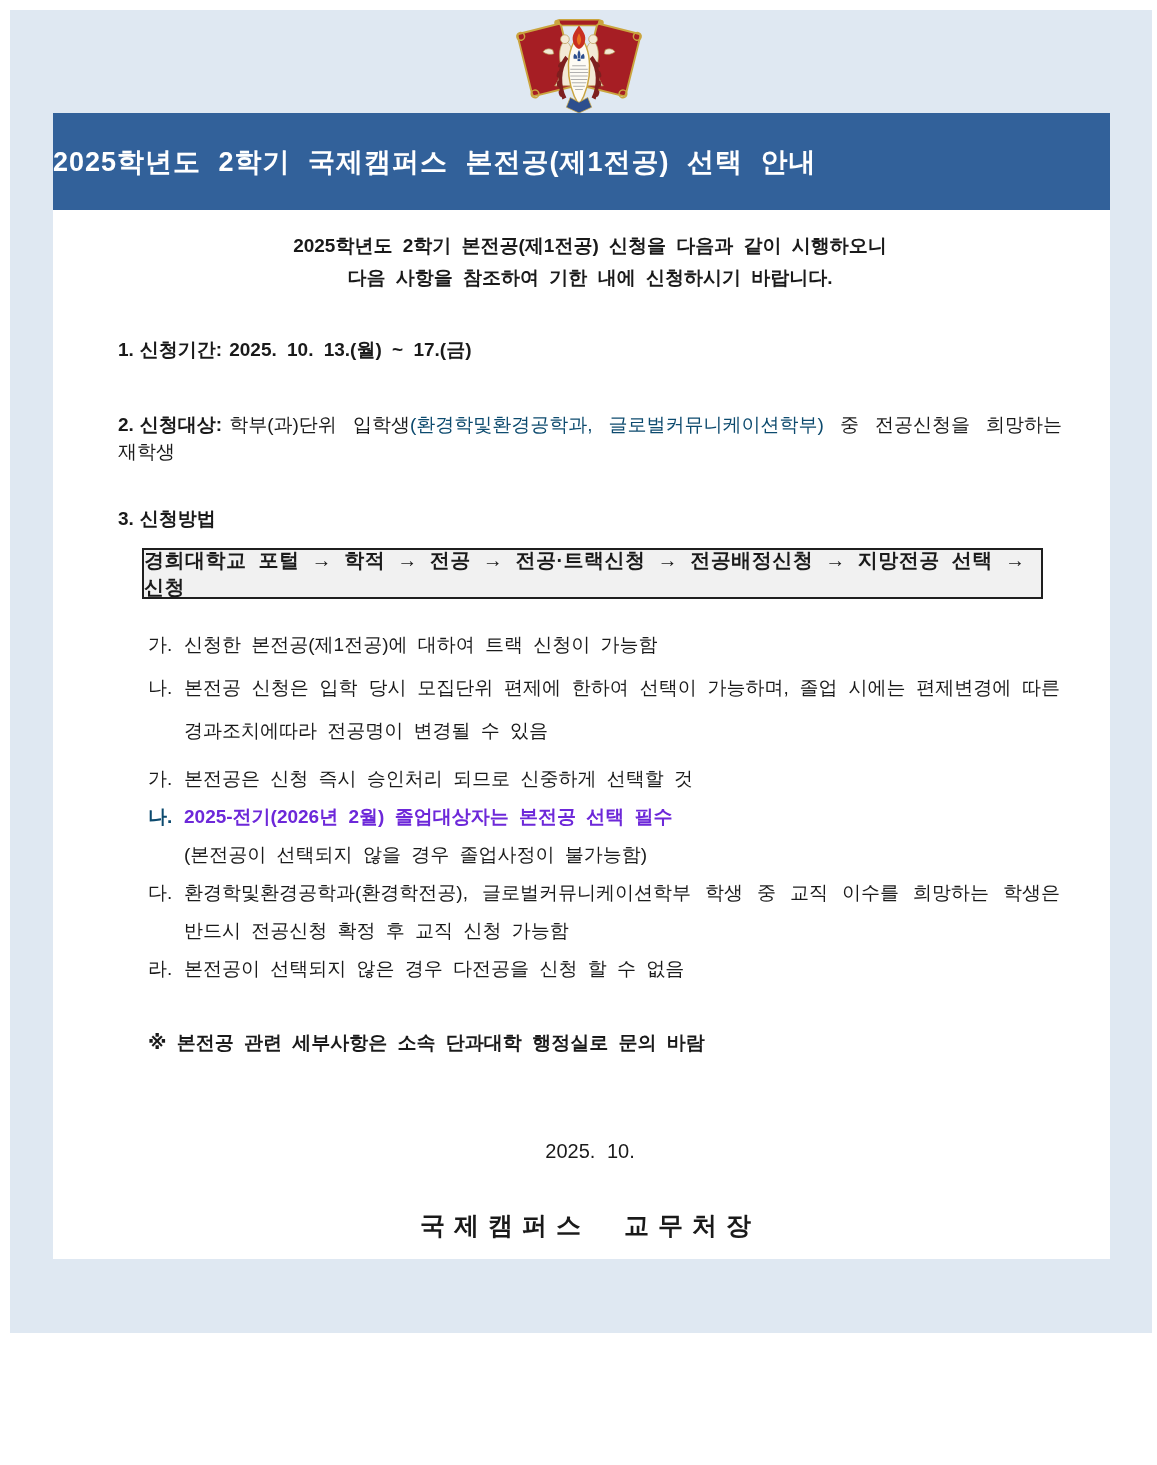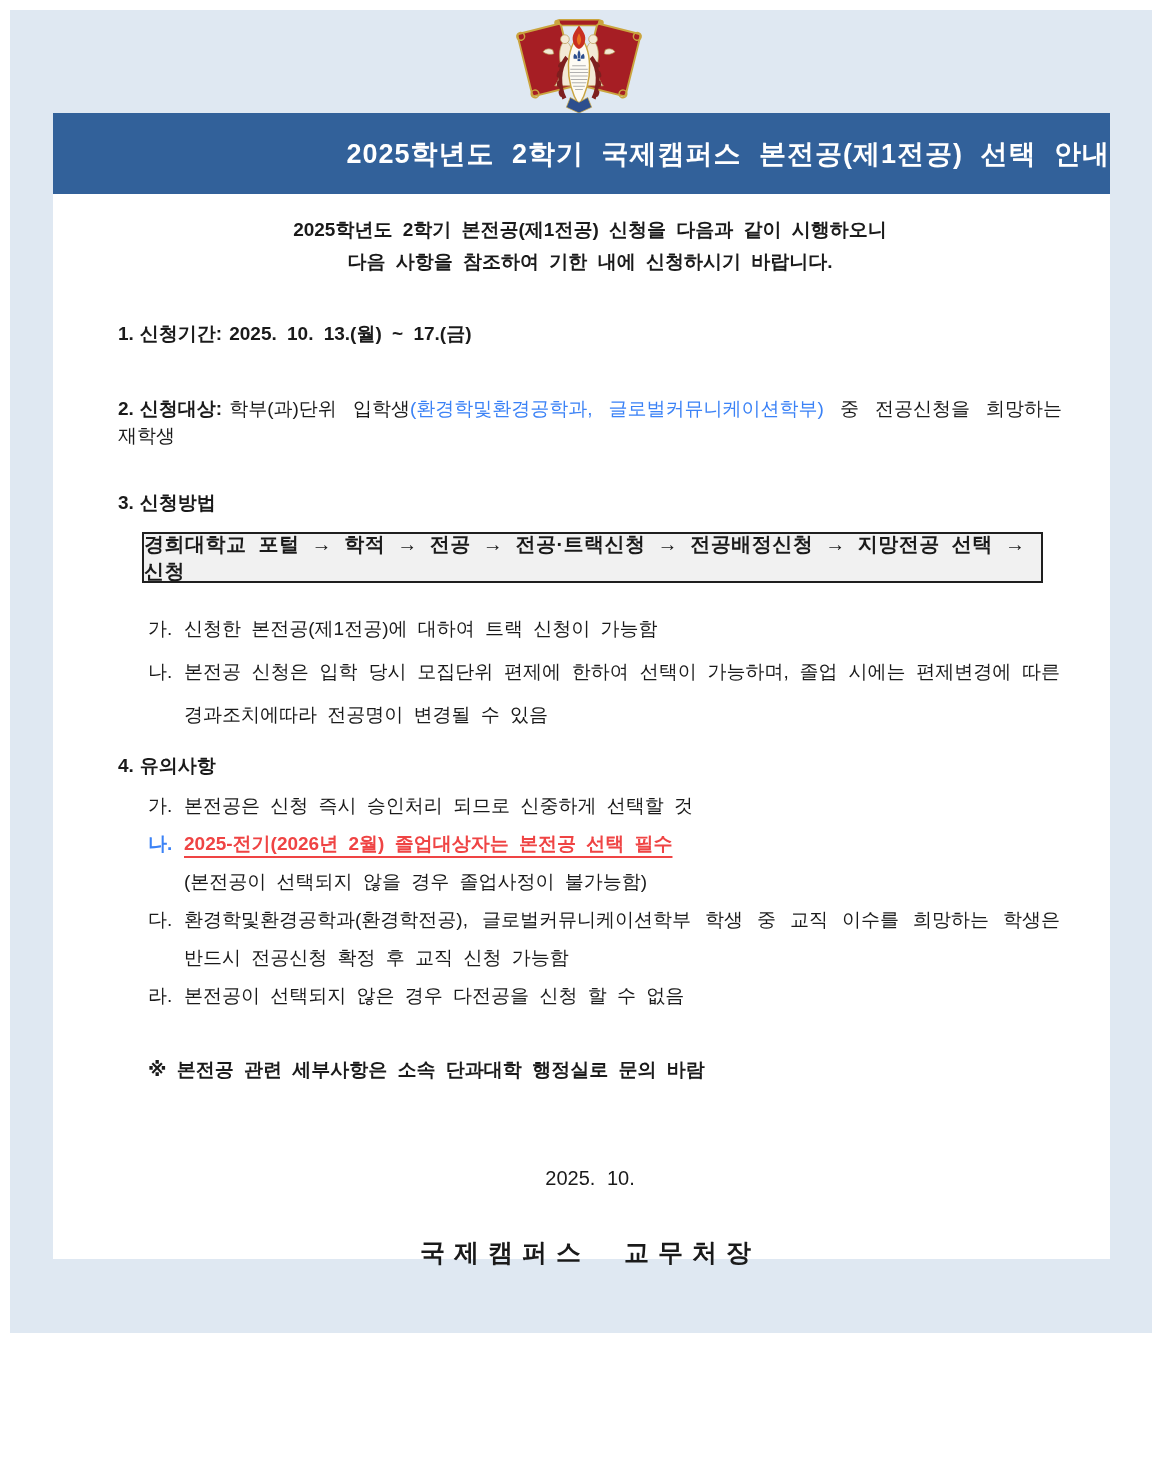--- a/index.html
+++ b/index.html
@@ -26,26 +26,25 @@
     justify-content: center;
   }
   .card {
     position: absolute;
     left: 53px; top: 113px;
     width: 1057px;
     height: 1146px;
     background: #ffffff;
   }
   .title-bar {
-    height: 81px;
+    height: 97px;
     background: #32619a;
     display: flex;
     align-items: center;
-    justify-content: flex-end;
-    padding-left: 46px;
+    justify-content: flex-start;
   }
   .title-bar h1 {
     color: #ffffff;
     font-size: 27px;
     font-weight: bold;
     letter-spacing: 1px;
     word-spacing: 9px;
   }
   .content {
     padding: 0 48px 0 65px;
@@ -62,44 +61,43 @@
     line-height: 27px;
     word-spacing: 5px;
   }
   .item .num { font-weight: bold; }
   .item .item-title { font-weight: bold; margin-left: 6px; }
   .item .item-text { margin-left: 7px; }
   .item-1 { margin-top: 42px; font-weight: bold; }
   .item-2 { margin-top: 48px; text-align: justify; }
   .item-3 { margin-top: 40px; }
   .item-4 { margin-top: 16px; }
-  .red { color: #3b82f6; }
+  .red { color: #0c4a6e; }
   .flow-box {
     margin: 16px 19px 0 24px;
     border: 2px solid #1f1f1f;
     background: #f1f1f1;
     height: 51px;
     display: flex;
     align-items: center;
     justify-content: center;
     font-weight: bold;
     font-size: 20px;
     word-spacing: 6px;
     letter-spacing: 0.5px;
   }
   .notes { margin: 24px 0 0 30px; }
   .notes-3 { line-height: 43px; }
   .notes-4 { margin-top: 8px; line-height: 38px; }
   .note { display: flex; }
   .note-label { flex: 0 0 36px; }
   .note-body { flex: 1; text-align: justify; word-spacing: 5px; padding-right: 2px; }
   .red-underline {
-    color: #ef4444;
-    font-weight: bold;
-    text-decoration: underline;
+    color: #6d28d9;
+    font-weight: bold;
     text-decoration-thickness: 2px;
     text-underline-offset: 6px;
   }
   .footnote {
     margin: 40px 0 0 30px;
     font-weight: bold;
     word-spacing: 5px;
     line-height: 30px;
   }
   .date-line {
@@ -229,23 +227,20 @@
       <div class="note">
         <span class="note-label">가.</span>
         <span class="note-body">신청한 본전공(제1전공)에 대하여 트랙 신청이 가능함</span>
       </div>
       <div class="note">
         <span class="note-label">나.</span>
         <span class="note-body">본전공 신청은 입학 당시 모집단위 편제에 한하여 선택이 가능하며, 졸업 시에는 편제변경에 따른 경과조치에따라 전공명이 변경될 수 있음</span>
       </div>
     </div>
 
-    <div class="item item-4">
-      <span class="num">4.</span><span class="item-title">유의사항</span>
-    </div>
 
     <div class="notes notes-4">
       <div class="note">
         <span class="note-label">가.</span>
         <span class="note-body">본전공은 신청 즉시 승인처리 되므로 신중하게 선택할 것</span>
       </div>
       <div class="note">
         <span class="note-label red" style="font-weight:bold">나.</span>
         <span class="note-body"><span class="red-underline">2025-전기(2026년 2월) 졸업대상자는 본전공 선택 필수</span></span>
       </div>

